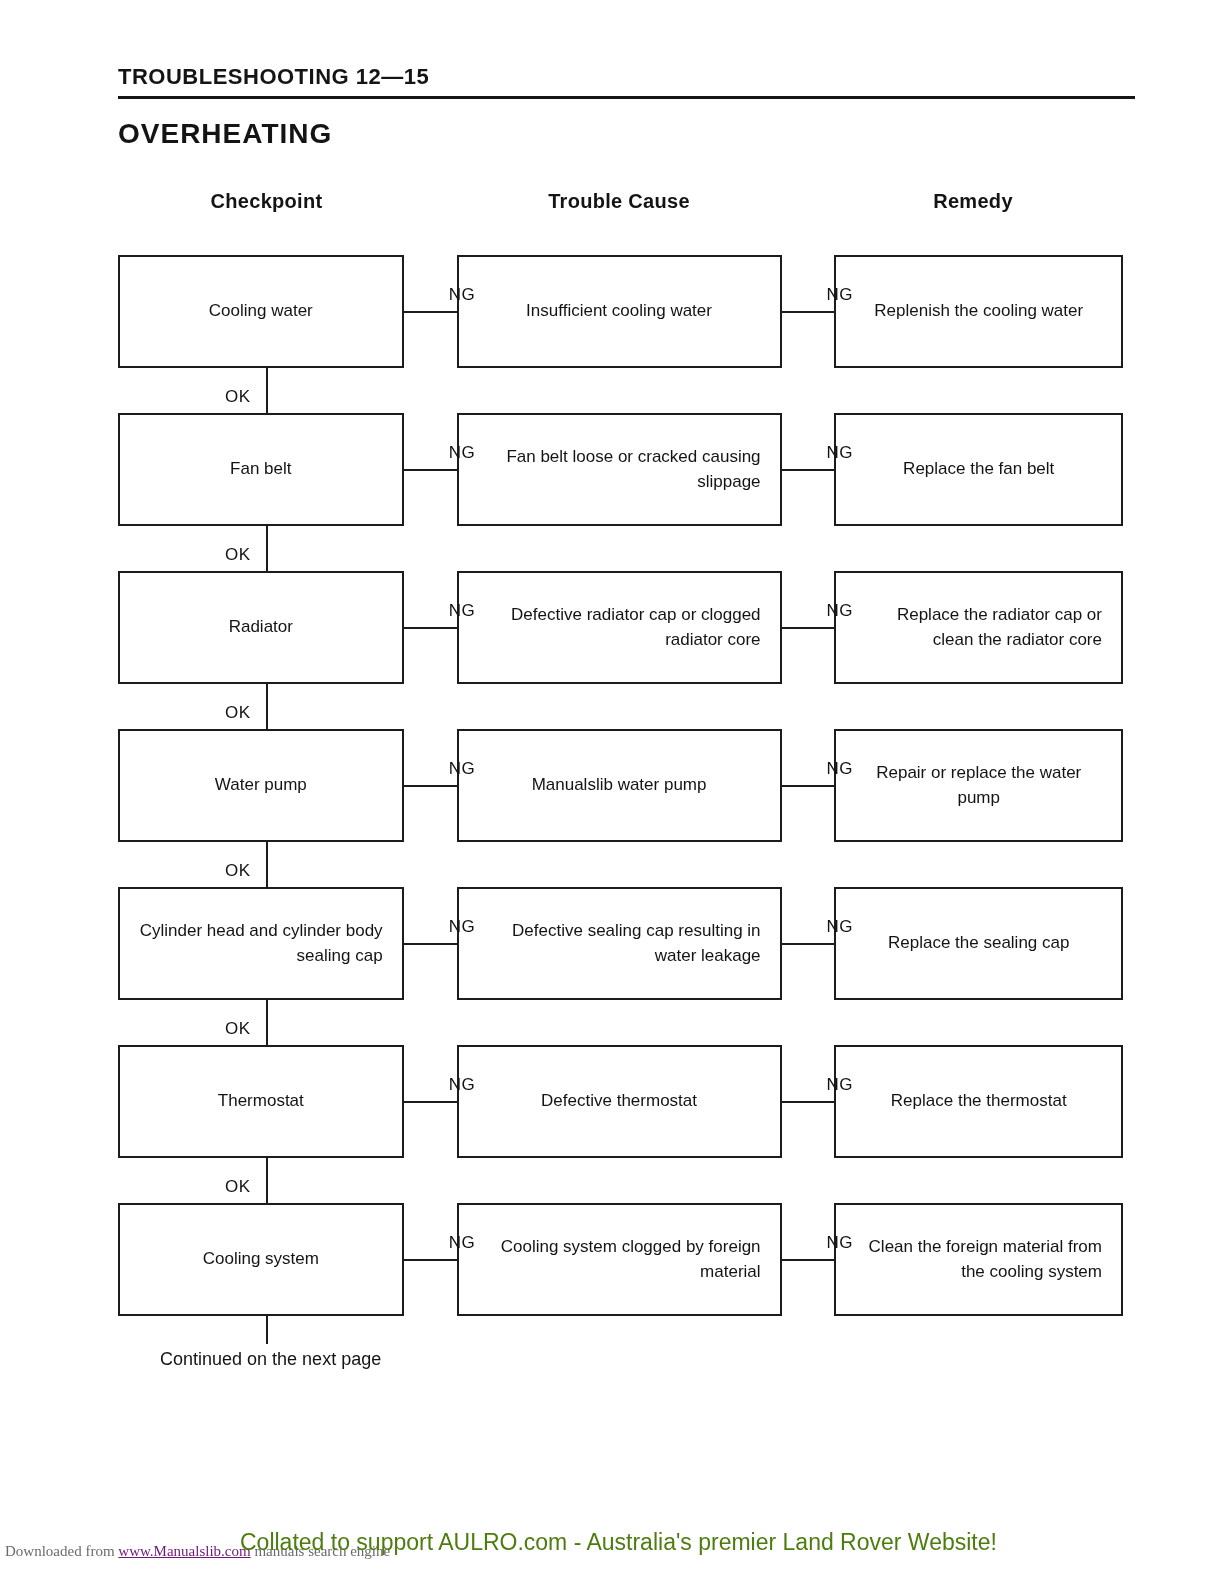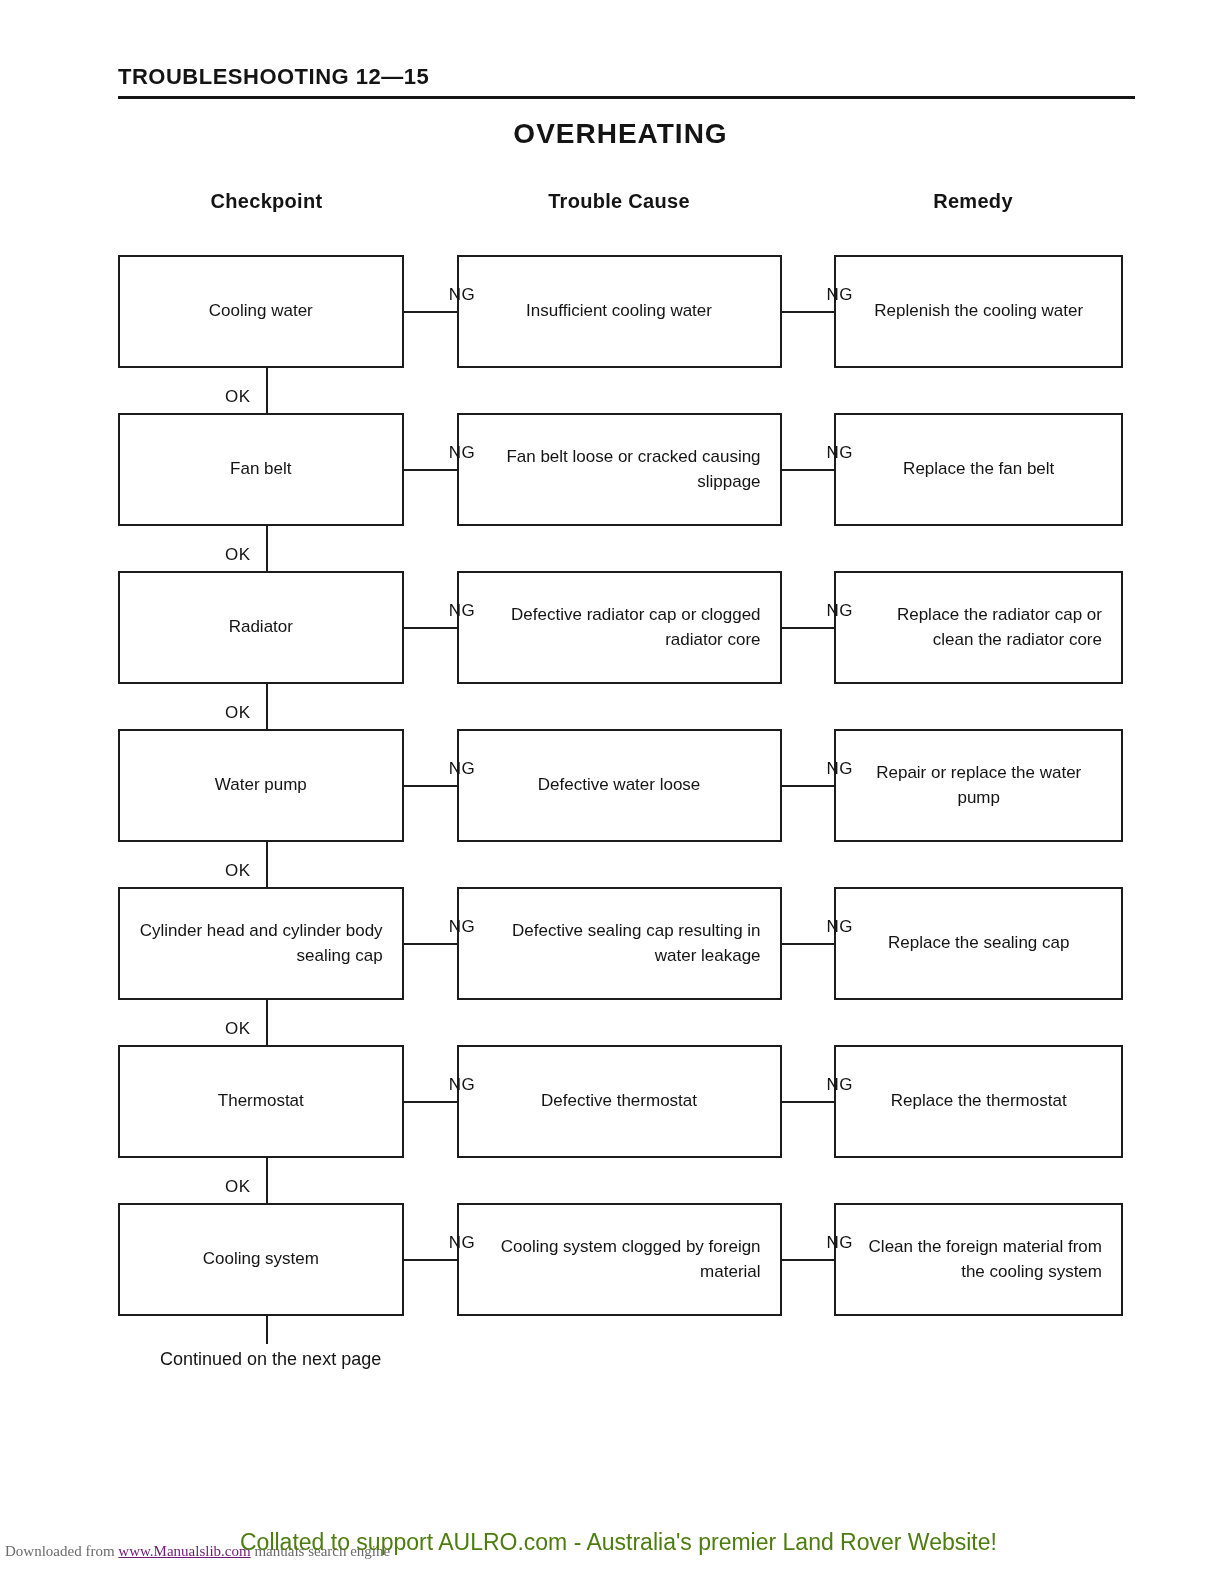--- a/index.html
+++ b/index.html
@@ -16,21 +16,21 @@
   .header-title {
     position: absolute; top: 64px; left: 118px; width: 1017px;
     font-size: 22px; font-weight: bold; letter-spacing: 0.5px;
   }
   .header-rule {
     position: absolute; top: 96px; left: 118px; width: 1017px; height: 3px;
     background: #161616;
   }
   .page-title {
     position: absolute; top: 118px; left: 118px; width: 1005px;
-    text-align: center;
+    text-align: left;
     font-size: 28px; font-weight: bold; letter-spacing: 1px;
   }
   
   .col-headers {
     position: absolute; top: 190px; left: 118px; width: 1005px;
     display: flex;
   }
   .col-headers .col-cp { width: 297px; text-align: center; }
   .col-headers .col-sp { width: 55px; }
   .col-headers .col-ca { width: 298px; text-align: center; }
@@ -213,21 +213,21 @@
       <div class="box">
         <span class="box-text">Water pump</span>
       </div>
     </div>
     <div class="cell-conn">
       <div class="hline"></div>
       <div class="ng-label">NG</div>
     </div>
     <div class="cell-ca">
       <div class="box">
-        <span class="box-text">Defective water loose</span>
+        <span class="box-text">Manualslib water pump</span>
       </div>
     </div>
     <div class="cell-conn">
       <div class="hline"></div>
       <div class="ng-label">NG</div>
     </div>
     <div class="cell-re">
       <div class="box">
         <span class="box-text">Repair or replace the water pump</span>
       </div>

